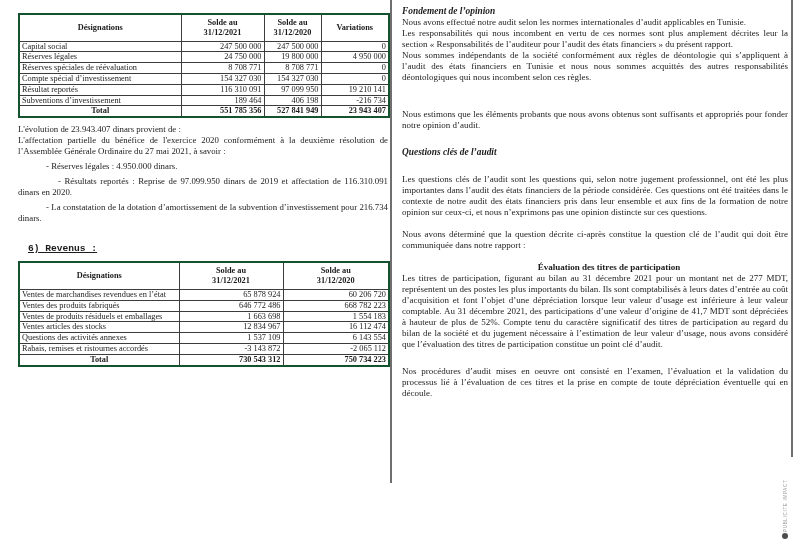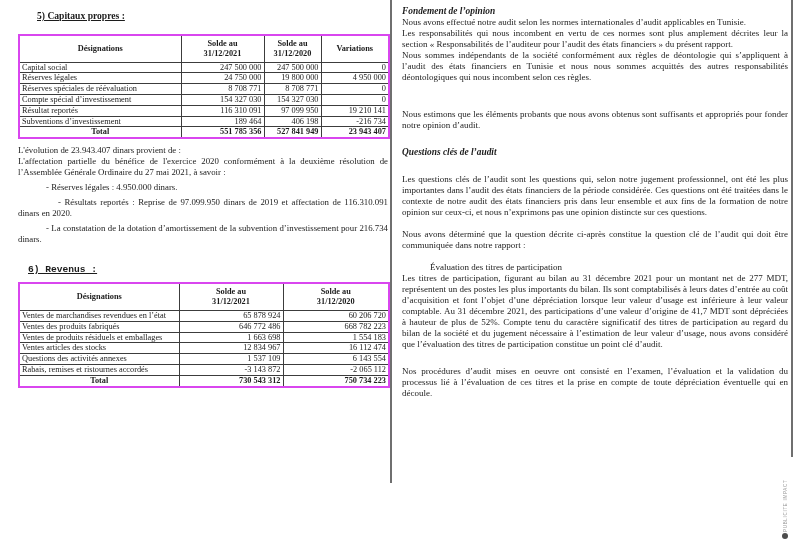--- a/index.html
+++ b/index.html
@@ -14,21 +14,21 @@
   #right-rule  { left:791px; height:457px; }
 
   
   .col-left { position:absolute; left:18px; top:0; width:370px; }
   .sec-title {
     font-weight:bold; text-decoration:underline; font-size:9.6px;
     margin:10px 0 0 19px; line-height:11px;
   }
   .fin-table {
     border-collapse:collapse; width:370px; table-layout:fixed;
-    margin-top:13px; border:2px solid #d946ef;
+    margin-top:13px; border:2px solid #14532d;
   }
   .fin-table th, .fin-table td { border:1px solid #3c3c3c; }
   .fin-table th {
     font-size:8.3px; font-weight:bold; text-align:center;
     white-space:pre-line; line-height:9.8px; padding:3px 0;
   }
   .fin-table td { font-size:8.3px; line-height:9.8px; padding:0 2px; overflow:hidden; }
   .fin-table td.num { text-align:right; }
   .fin-table tr.total-row td { font-weight:bold; }
   .fin-table tr.total-row td.lbl { text-align:center; }
@@ -44,21 +44,21 @@
   
   .col-right {
     position:absolute; left:402px; top:6px; width:386px;
     font-size:9px; line-height:11px; text-align:justify;
   }
   .col-right p { margin:0; }
   .r-heading { font-weight:bold; font-style:italic; font-size:9.4px; margin:0 0 13px 0; }
   .gap-after-block { margin-bottom:26px !important; }
   .gap-md { margin-bottom:16px !important; }
   .gap-sm { margin-bottom:11px !important; }
-  .r-subheading { font-weight:normal; text-indent:28px; text-align:left; }
+  .r-subheading { font-weight:bold; text-indent:28px; text-align:center; }
   #r-heading2 { margin-bottom:16px; }
 
   
   .watermark {
     position:absolute; left:783px; top:490px; height:42px;
     writing-mode:vertical-rl; transform:rotate(180deg);
     font-family:"Liberation Sans", sans-serif; font-size:4.5px;
     letter-spacing:0.7px; color:#9b9b9b; white-space:nowrap;
   }
   .watermark-dot {
@@ -67,21 +67,20 @@
   }
 </style>
 </head>
 <body>
 
 <div class="v-rule" id="col-divider"></div>
 <div class="v-rule" id="right-rule"></div>
 
 <div class="col-left">
 
-  <div class="sec-title">5) Capitaux propres :</div>
 
   <table class="fin-table" id="table1">
     <colgroup>
         <col style="width:162px">
         <col style="width:83px">
         <col style="width:57px">
         <col style="width:68px">
       </colgroup>
     <tbody>
         <tr>

